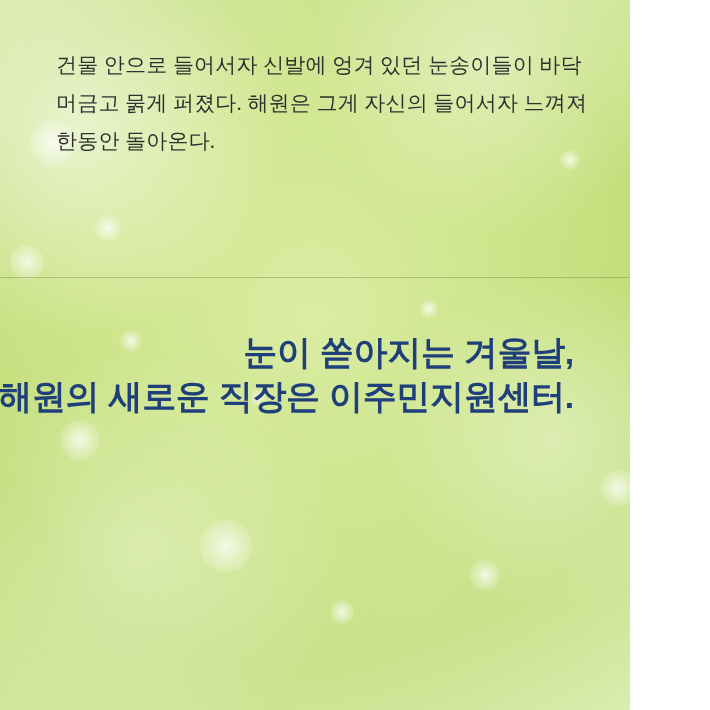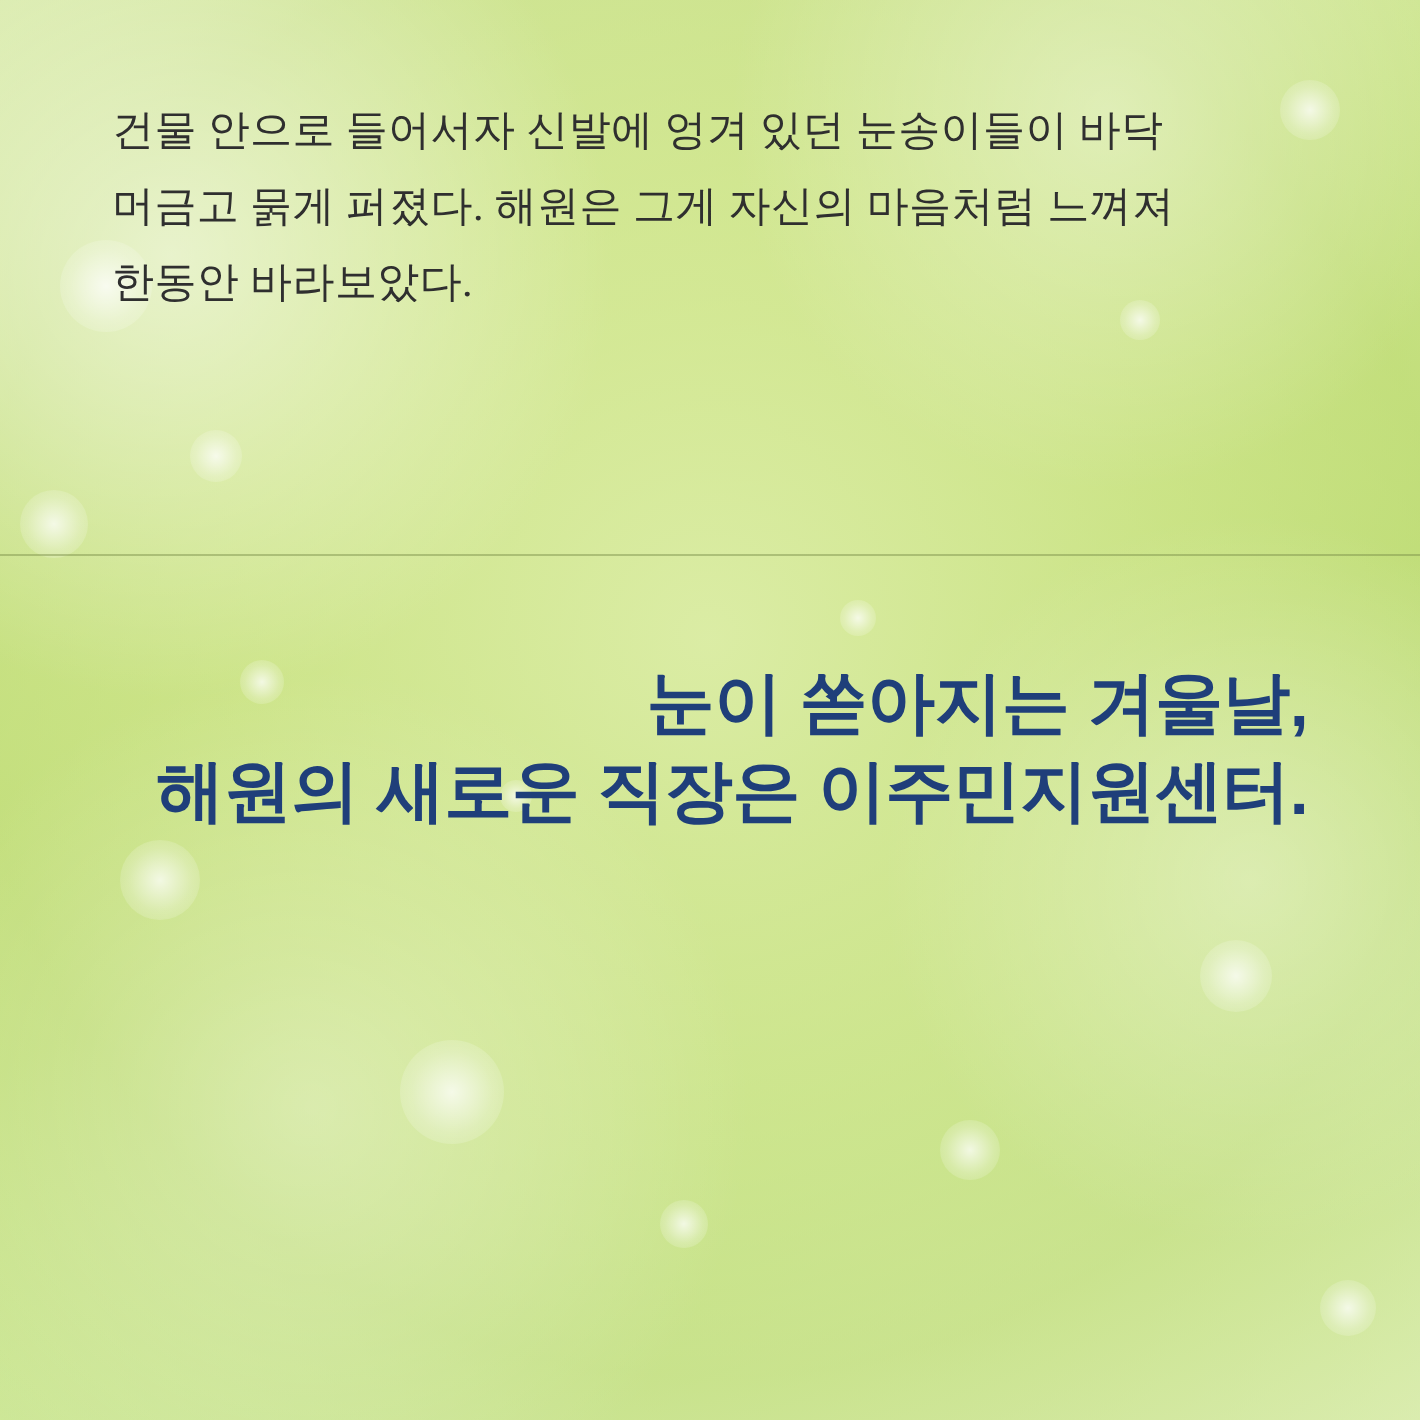--- a/index.html
+++ b/index.html
@@ -8,21 +8,21 @@
   }
   body {
     width: 710px;
     height: 710px;
     overflow: hidden;
     font-family: "Liberation Serif", serif;
   }
 
   .card {
     position: relative;
-    width: 710px;
+    width: 630px;
     height: 710px;
     box-sizing: border-box;
     background:
       radial-gradient(circle at 12% 18%, rgba(255,255,255,0.55) 0%, rgba(255,255,255,0) 26%),
       radial-gradient(circle at 78% 8%, rgba(255,255,255,0.40) 0%, rgba(255,255,255,0) 22%),
       radial-gradient(circle at 88% 62%, rgba(255,255,255,0.35) 0%, rgba(255,255,255,0) 24%),
       radial-gradient(circle at 22% 78%, rgba(255,255,255,0.35) 0%, rgba(255,255,255,0) 28%),
       radial-gradient(circle at 50% 45%, rgba(222,238,170,0.85) 0%, rgba(205,228,135,0.6) 45%, rgba(190,219,115,0.55) 70%, rgba(206,231,150,0.5) 100%),
       linear-gradient(160deg, #e4f0c0 0%, #d2e894 30%, #c3e07f 55%, #cfe9a0 78%, #e6f2c8 100%);
     overflow: hidden;
@@ -94,22 +94,22 @@
   <div class="bokeh" style="left:200px; top:520px; width:52px; height:52px;"></div>
   <div class="bokeh" style="left:330px; top:600px; width:24px; height:24px;"></div>
   <div class="bokeh" style="left:470px; top:560px; width:30px; height:30px;"></div>
   <div class="bokeh" style="left:600px; top:470px; width:36px; height:36px;"></div>
   <div class="bokeh" style="left:660px; top:640px; width:28px; height:28px;"></div>
   <div class="bokeh" style="left:420px; top:300px; width:18px; height:18px;"></div>
   <div class="bokeh" style="left:250px; top:390px; width:16px; height:16px;"></div>
 
   <section class="top-block">
     <div class="body-line">건물 안으로 들어서자 신발에 엉겨 있던 눈송이들이 바닥</div>
-    <div class="body-line">머금고 묽게 퍼졌다. 해원은 그게 자신의 마음처럼 느껴져</div>
-    <div class="body-line">한동안 바라보았다.</div>
+    <div class="body-line">머금고 묽게 퍼졌다. 해원은 그게 자신의 들어서자 느껴져</div>
+    <div class="body-line">한동안 돌아온다.</div>
   </section>
 
   <div class="divider"></div>
 
   <section class="bottom-block">
     <div class="headline">눈이 쏟아지는 겨울날,</div>
     <div class="headline">해원의 새로운 직장은 이주민지원센터.</div>
   </section>
 
 </div>

